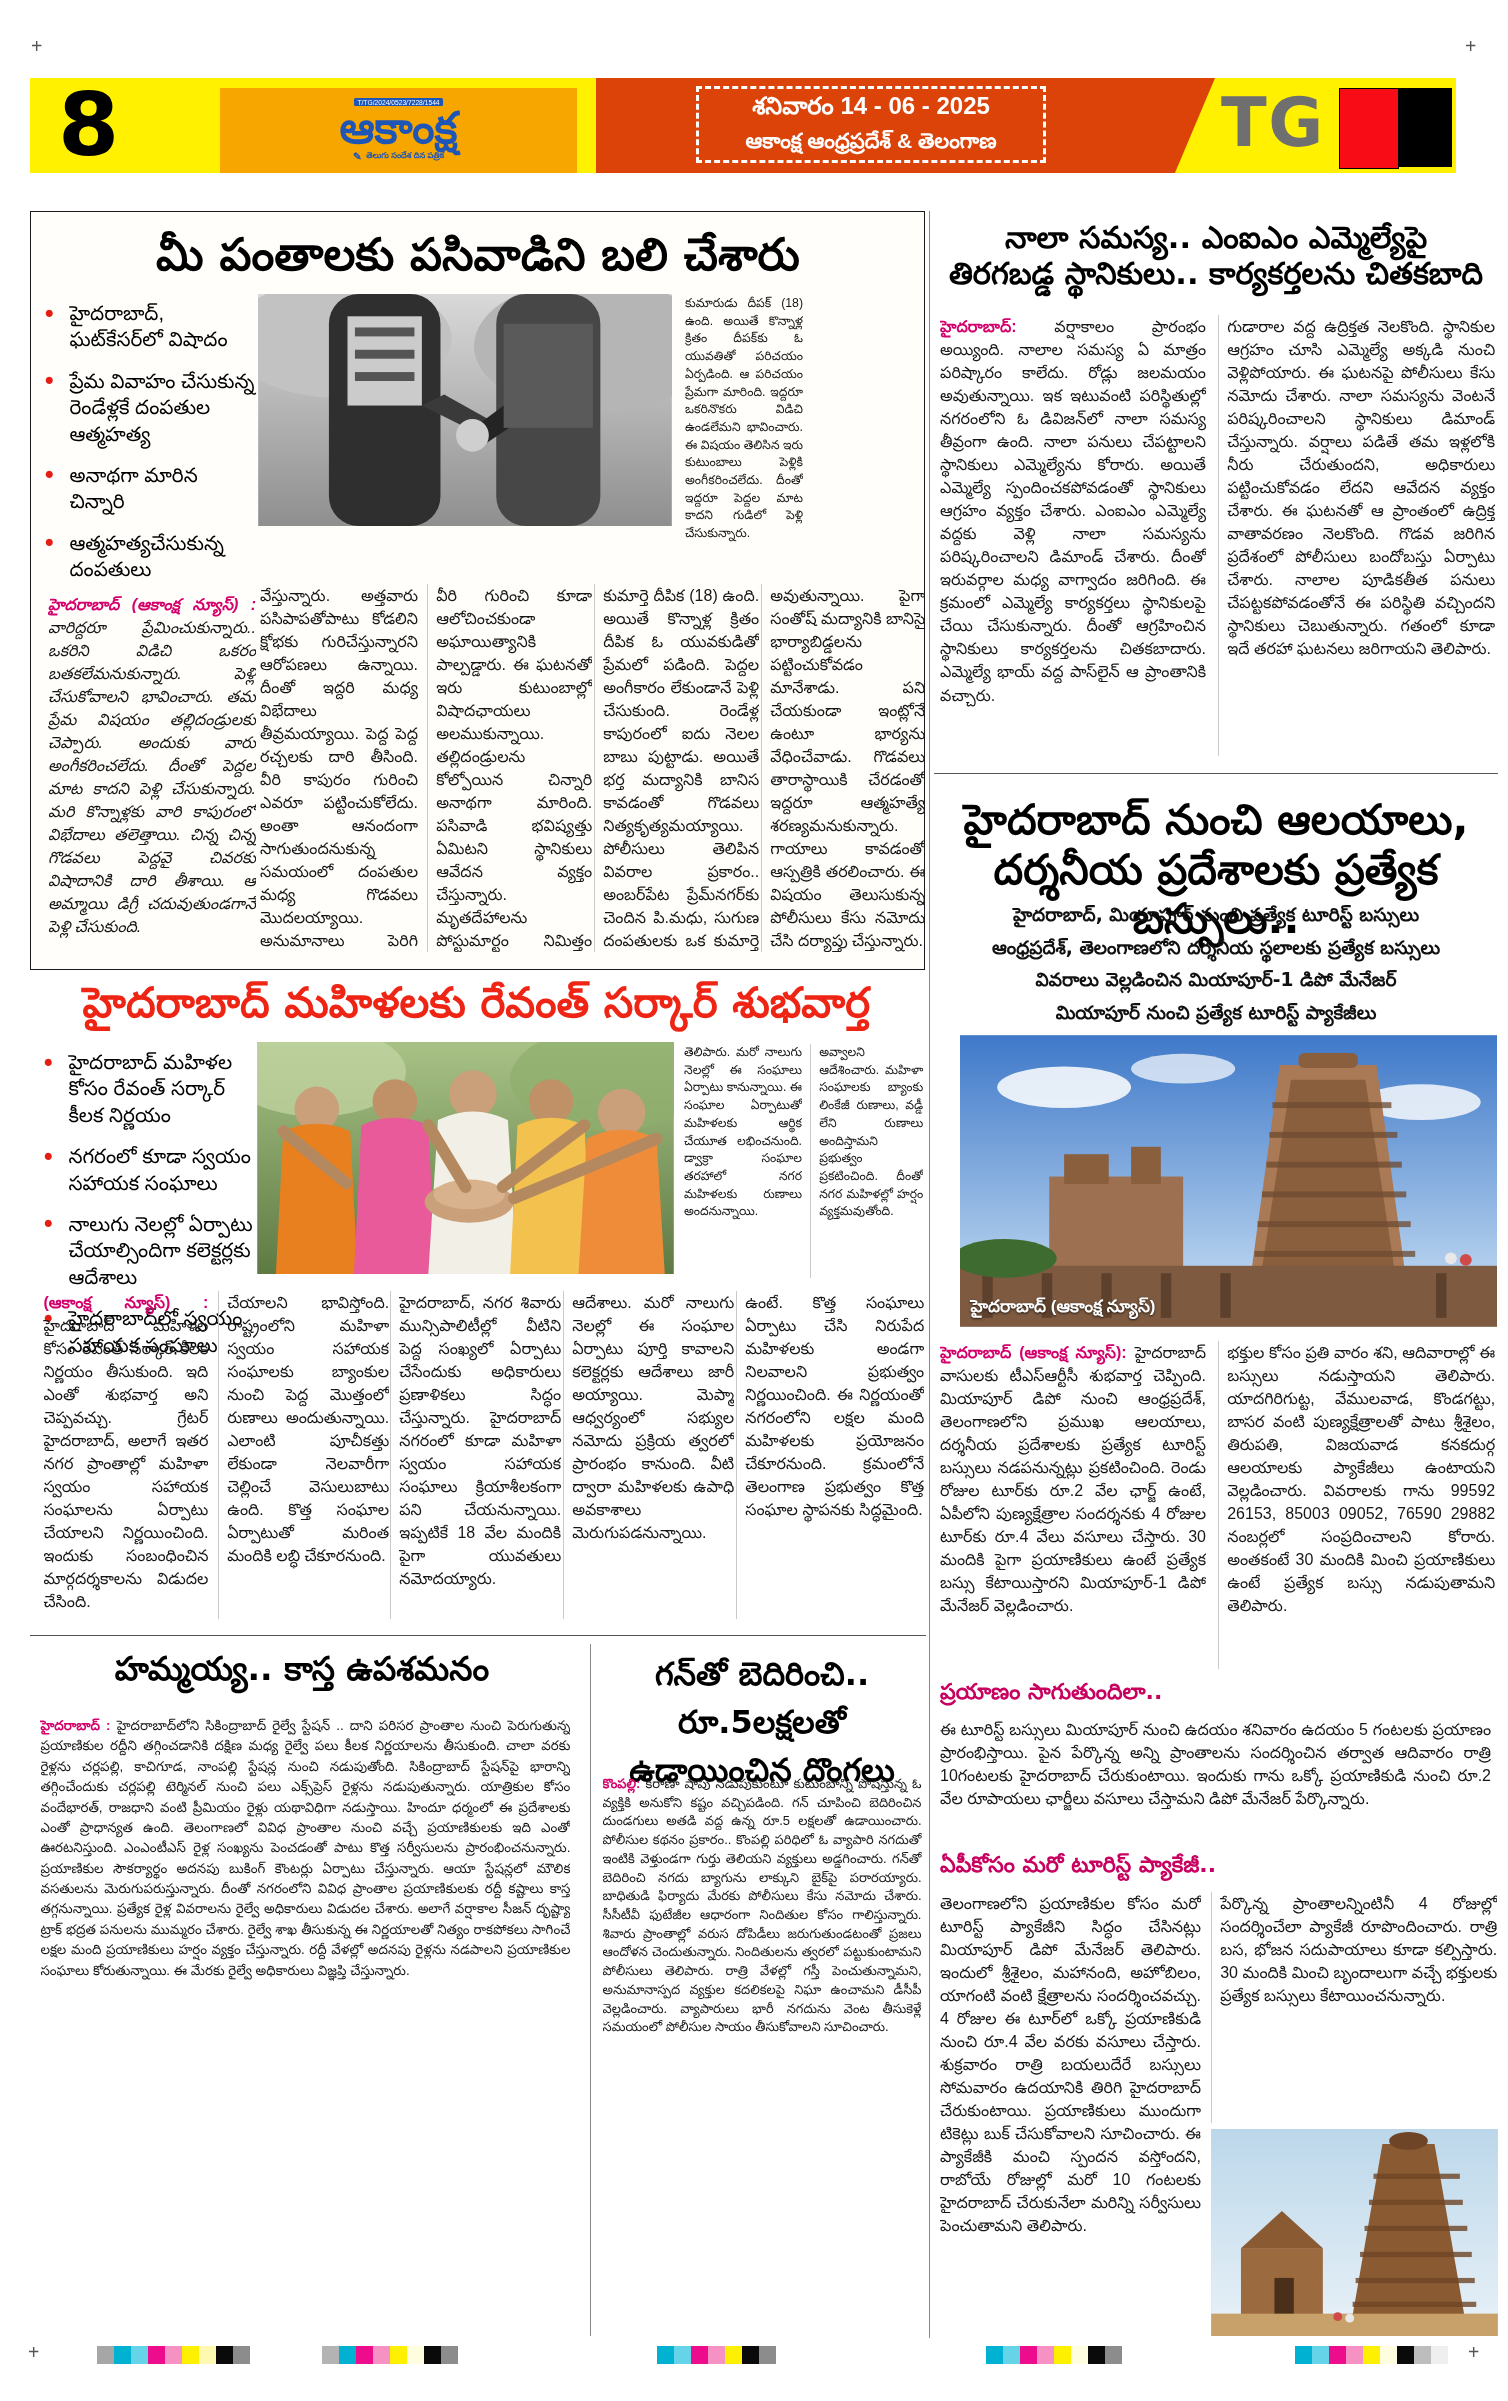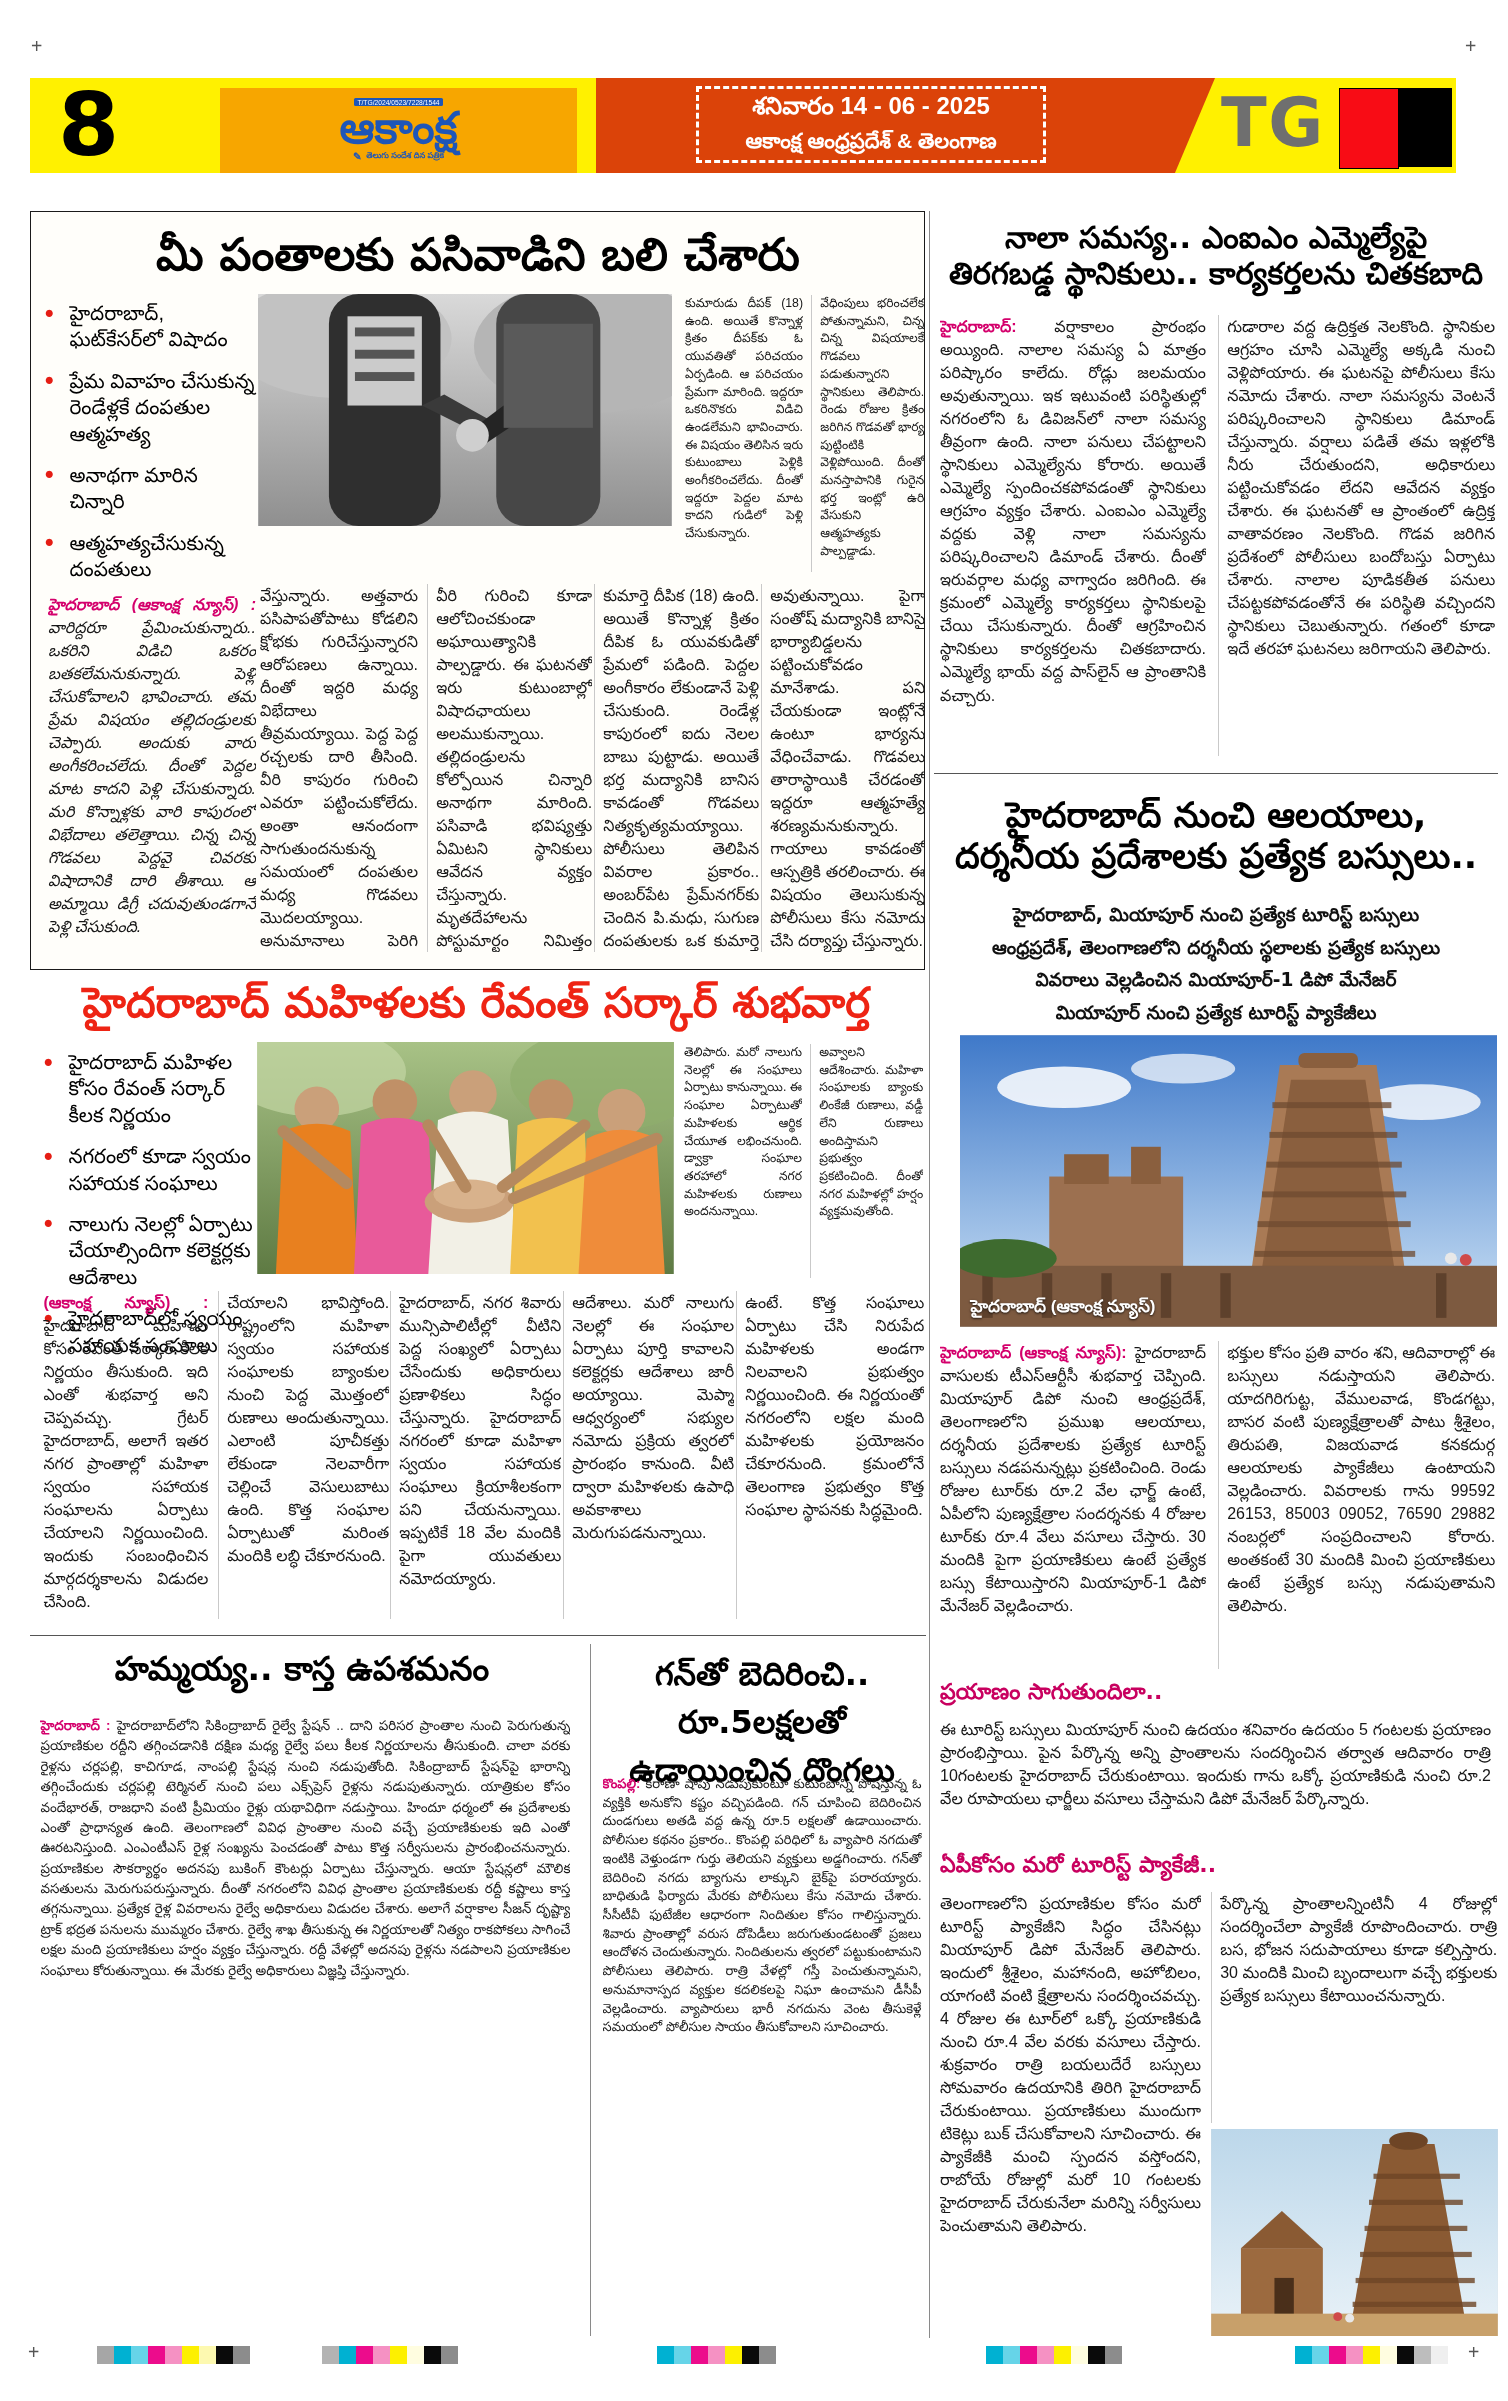--- a/index.html
+++ b/index.html
@@ -112,21 +112,20 @@
         <rect x="130" y="75" width="80" height="12" fill="#555"></rect>
         <rect x="130" y="105" width="80" height="12" fill="#555"></rect>
         <path d="M220 150 L300 190 L330 180 L250 135 Z" fill="#3a3a3a"></path>
         <path d="M330 150 L270 195 L300 205 L360 165 Z" fill="#242424"></path>
         <circle cx="288" cy="190" r="22" fill="#cfcfcf"></circle>
         <rect x="330" y="40" width="120" height="140" fill="#5a5a5a"></rect>
       </svg>
     </div>
 
     <div class="abs body-col" style="left:654px;top:83px;width:118px;height:277px;font-size:12.3px;">కుమారుడు దీపక్ (18) ఉంది. అయితే కొన్నాళ్ల క్రితం దీపక్‌కు ఓ యువతితో పరిచయం ఏర్పడింది. ఆ పరిచయం ప్రేమగా మారింది. ఇద్దరూ ఒకరినొకరు విడిచి ఉండలేమని భావించారు. ఈ విషయం తెలిసిన ఇరు కుటుంబాలు పెళ్లికి అంగీకరించలేదు. దీంతో ఇద్దరూ పెద్దల మాట కాదని గుడిలో పెళ్లి చేసుకున్నారు.</div>
-    <div class="abs body-col colrule" style="left:780px;top:83px;width:104px;height:277px;font-size:12.3px;">వేధింపులు భరించలేక పోతున్నామని, చిన్న చిన్న విషయాలకే గొడవలు పడుతున్నారని స్థానికులు తెలిపారు. రెండు రోజుల క్రితం జరిగిన గొడవతో భార్య పుట్టింటికి వెళ్లిపోయింది. దీంతో మనస్తాపానికి గురైన భర్త ఇంట్లో ఉరి వేసుకుని ఆత్మహత్యకు పాల్పడ్డాడు.</div>
 
     <div class="abs body-col" style="left:17px;top:381px;width:208px;height:359px;font-style:italic;">
       <span class="dl">హైదరాబాద్ (ఆకాంక్ష న్యూస్) :</span>
       <span>వారిద్దరూ ప్రేమించుకున్నారు.. ఒకరిని విడిచి ఒకరం బతకలేమనుకున్నారు. పెళ్లి చేసుకోవాలని భావించారు. తమ ప్రేమ విషయం తల్లిదండ్రులకు చెప్పారు. అందుకు వారు అంగీకరించలేదు. దీంతో పెద్దల మాట కాదని పెళ్లి చేసుకున్నారు. మరి కొన్నాళ్లకు వారి కాపురంలో విభేదాలు తలెత్తాయి. చిన్న చిన్న గొడవలు పెద్దవై చివరకు విషాదానికి దారి తీశాయి. ఆ అమ్మాయి డిగ్రీ చదువుతుండగానే పెళ్లి చేసుకుంది.</span>
     </div>
 
     <div class="abs body-col" style="left:229px;top:372px;width:158px;height:368px;">వేస్తున్నారు. అత్తవారు పసిపాపతోపాటు కోడలిని క్షోభకు గురిచేస్తున్నారని ఆరోపణలు ఉన్నాయి. దీంతో ఇద్దరి మధ్య విభేదాలు తీవ్రమయ్యాయి. పెద్ద పెద్ద రచ్చలకు దారి తీసింది. వీరి కాపురం గురించి ఎవరూ పట్టించుకోలేదు. అంతా ఆనందంగా సాగుతుందనుకున్న సమయంలో దంపతుల మధ్య గొడవలు మొదలయ్యాయి. అనుమానాలు పెరిగి ఇద్దరూ వేర్వేరుగా ఉంటున్నారు. ఆ క్రమంలో మరో ఘటన చోటు చేసుకుంది.</div>
     <div class="abs body-col colrule" style="left:396px;top:372px;width:156px;height:368px;">వీరి గురించి కూడా ఆలోచించకుండా అఘాయిత్యానికి పాల్పడ్డారు. ఈ ఘటనతో ఇరు కుటుంబాల్లో విషాదఛాయలు అలముకున్నాయి. తల్లిదండ్రులను కోల్పోయిన చిన్నారి అనాథగా మారింది. పసివాడి భవిష్యత్తు ఏమిటని స్థానికులు ఆవేదన వ్యక్తం చేస్తున్నారు. మృతదేహాలను పోస్టుమార్టం నిమిత్తం ఆస్పత్రికి తరలించారు. అనంతరం హైదరాబాద్, ఘట్‌కేసర్ పరిధిలో కేసులు నమోదు చేశారు.</div>
     <div class="abs body-col colrule" style="left:563px;top:372px;width:156px;height:368px;">కుమార్తె దీపిక (18) ఉంది. అయితే కొన్నాళ్ల క్రితం దీపిక ఓ యువకుడితో ప్రేమలో పడింది. పెద్దల అంగీకారం లేకుండానే పెళ్లి చేసుకుంది. రెండేళ్ల కాపురంలో ఐదు నెలల బాబు పుట్టాడు. అయితే భర్త మద్యానికి బానిస కావడంతో గొడవలు నిత్యకృత్యమయ్యాయి. పోలీసులు తెలిపిన వివరాల ప్రకారం.. అంబర్‌పేట ప్రేమ్‌నగర్‌కు చెందిన పి.మధు, సుగుణ దంపతులకు ఒక కుమార్తె ఉంది.</div>
     <div class="abs body-col colrule" style="left:730px;top:372px;width:155px;height:368px;">అవుతున్నాయి. పైగా సంతోష్ మద్యానికి బానిసై భార్యాబిడ్డలను పట్టించుకోవడం మానేశాడు. పని చేయకుండా ఇంట్లోనే ఉంటూ భార్యను వేధించేవాడు. గొడవలు తారాస్థాయికి చేరడంతో ఇద్దరూ ఆత్మహత్యే శరణ్యమనుకున్నారు. గాయాలు కావడంతో ఆస్పత్రికి తరలించారు. ఈ విషయం తెలుసుకున్న పోలీసులు కేసు నమోదు చేసి దర్యాప్తు చేస్తున్నారు.</div>
@@ -138,21 +137,21 @@
       <div>తిరగబడ్డ స్థానికులు.. కార్యకర్తలను చితకబాది</div>
     </div>
     <div class="abs body-col" style="left:6px;top:95px;width:266px;height:441px;">
       <span class="dl">హైదరాబాద్:</span>
       <span>వర్షాకాలం ప్రారంభం అయ్యింది. నాలాల సమస్య ఏ మాత్రం పరిష్కారం కాలేదు. రోడ్లు జలమయం అవుతున్నాయి. ఇక ఇటువంటి పరిస్థితుల్లో నగరంలోని ఓ డివిజన్‌లో నాలా సమస్య తీవ్రంగా ఉంది. నాలా పనులు చేపట్టాలని స్థానికులు ఎమ్మెల్యేను కోరారు. అయితే ఎమ్మెల్యే స్పందించకపోవడంతో స్థానికులు ఆగ్రహం వ్యక్తం చేశారు. ఎంఐఎం ఎమ్మెల్యే వద్దకు వెళ్లి నాలా సమస్యను పరిష్కరించాలని డిమాండ్ చేశారు. దీంతో ఇరువర్గాల మధ్య వాగ్వాదం జరిగింది. ఈ క్రమంలో ఎమ్మెల్యే కార్యకర్తలు స్థానికులపై చేయి చేసుకున్నారు. దీంతో ఆగ్రహించిన స్థానికులు కార్యకర్తలను చితకబాదారు. ఎమ్మెల్యే భాయ్ వద్ద పాస్‌లైన్ ఆ ప్రాంతానికి వచ్చారు.</span>
     </div>
     <div class="abs body-col colrule" style="left:284px;top:95px;width:268px;height:441px;">గుడారాల వద్ద ఉద్రిక్తత నెలకొంది. స్థానికుల ఆగ్రహం చూసి ఎమ్మెల్యే అక్కడి నుంచి వెళ్లిపోయారు. ఈ ఘటనపై పోలీసులు కేసు నమోదు చేశారు. నాలా సమస్యను వెంటనే పరిష్కరించాలని స్థానికులు డిమాండ్ చేస్తున్నారు. వర్షాలు పడితే తమ ఇళ్లలోకి నీరు చేరుతుందని, అధికారులు పట్టించుకోవడం లేదని ఆవేదన వ్యక్తం చేశారు. ఈ ఘటనతో ఆ ప్రాంతంలో ఉద్రిక్త వాతావరణం నెలకొంది. గొడవ జరిగిన ప్రదేశంలో పోలీసులు బందోబస్తు ఏర్పాటు చేశారు. నాలాల పూడికతీత పనులు చేపట్టకపోవడంతోనే ఈ పరిస్థితి వచ్చిందని స్థానికులు చెబుతున్నారు. గతంలో కూడా ఇదే తరహా ఘటనలు జరిగాయని తెలిపారు.</div>
   </div>
 
   <div class="abs" style="left:934px;top:789px;width:564px;height:1548px;">
-    <div class="abs hl" style="left:0;top:6px;width:564px;font-size:35px;text-align:center;">
+    <div class="abs hl" style="left:0;top:6px;width:564px;font-size:42px;text-align:center;">
       <div>హైదరాబాద్ నుంచి ఆలయాలు,</div>
       <div>దర్శనీయ ప్రదేశాలకు ప్రత్యేక బస్సులు..</div>
     </div>
     <div class="abs subdeck" style="left:0;top:110px;width:564px;">
       <div>హైదరాబాద్, మియాపూర్ నుంచి ప్రత్యేక టూరిస్ట్ బస్సులు</div>
       <div>ఆంధ్రప్రదేశ్, తెలంగాణలోని దర్శనీయ స్థలాలకు ప్రత్యేక బస్సులు</div>
       <div>వివరాలు వెల్లడించిన మియాపూర్-1 డిపో మేనేజర్</div>
       <div>మియాపూర్ నుంచి ప్రత్యేక టూరిస్ట్ ప్యాకేజీలు</div>
     </div>
 

